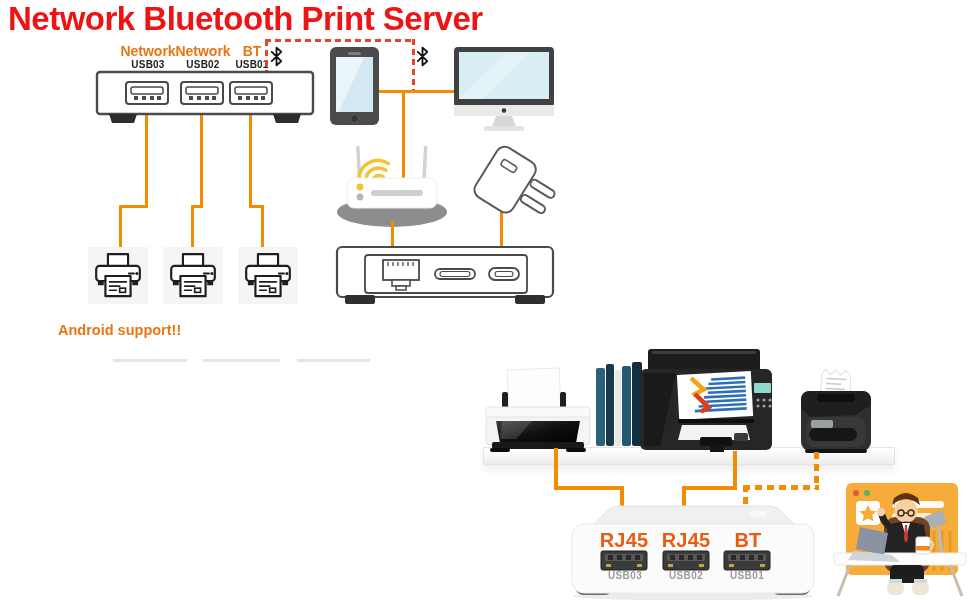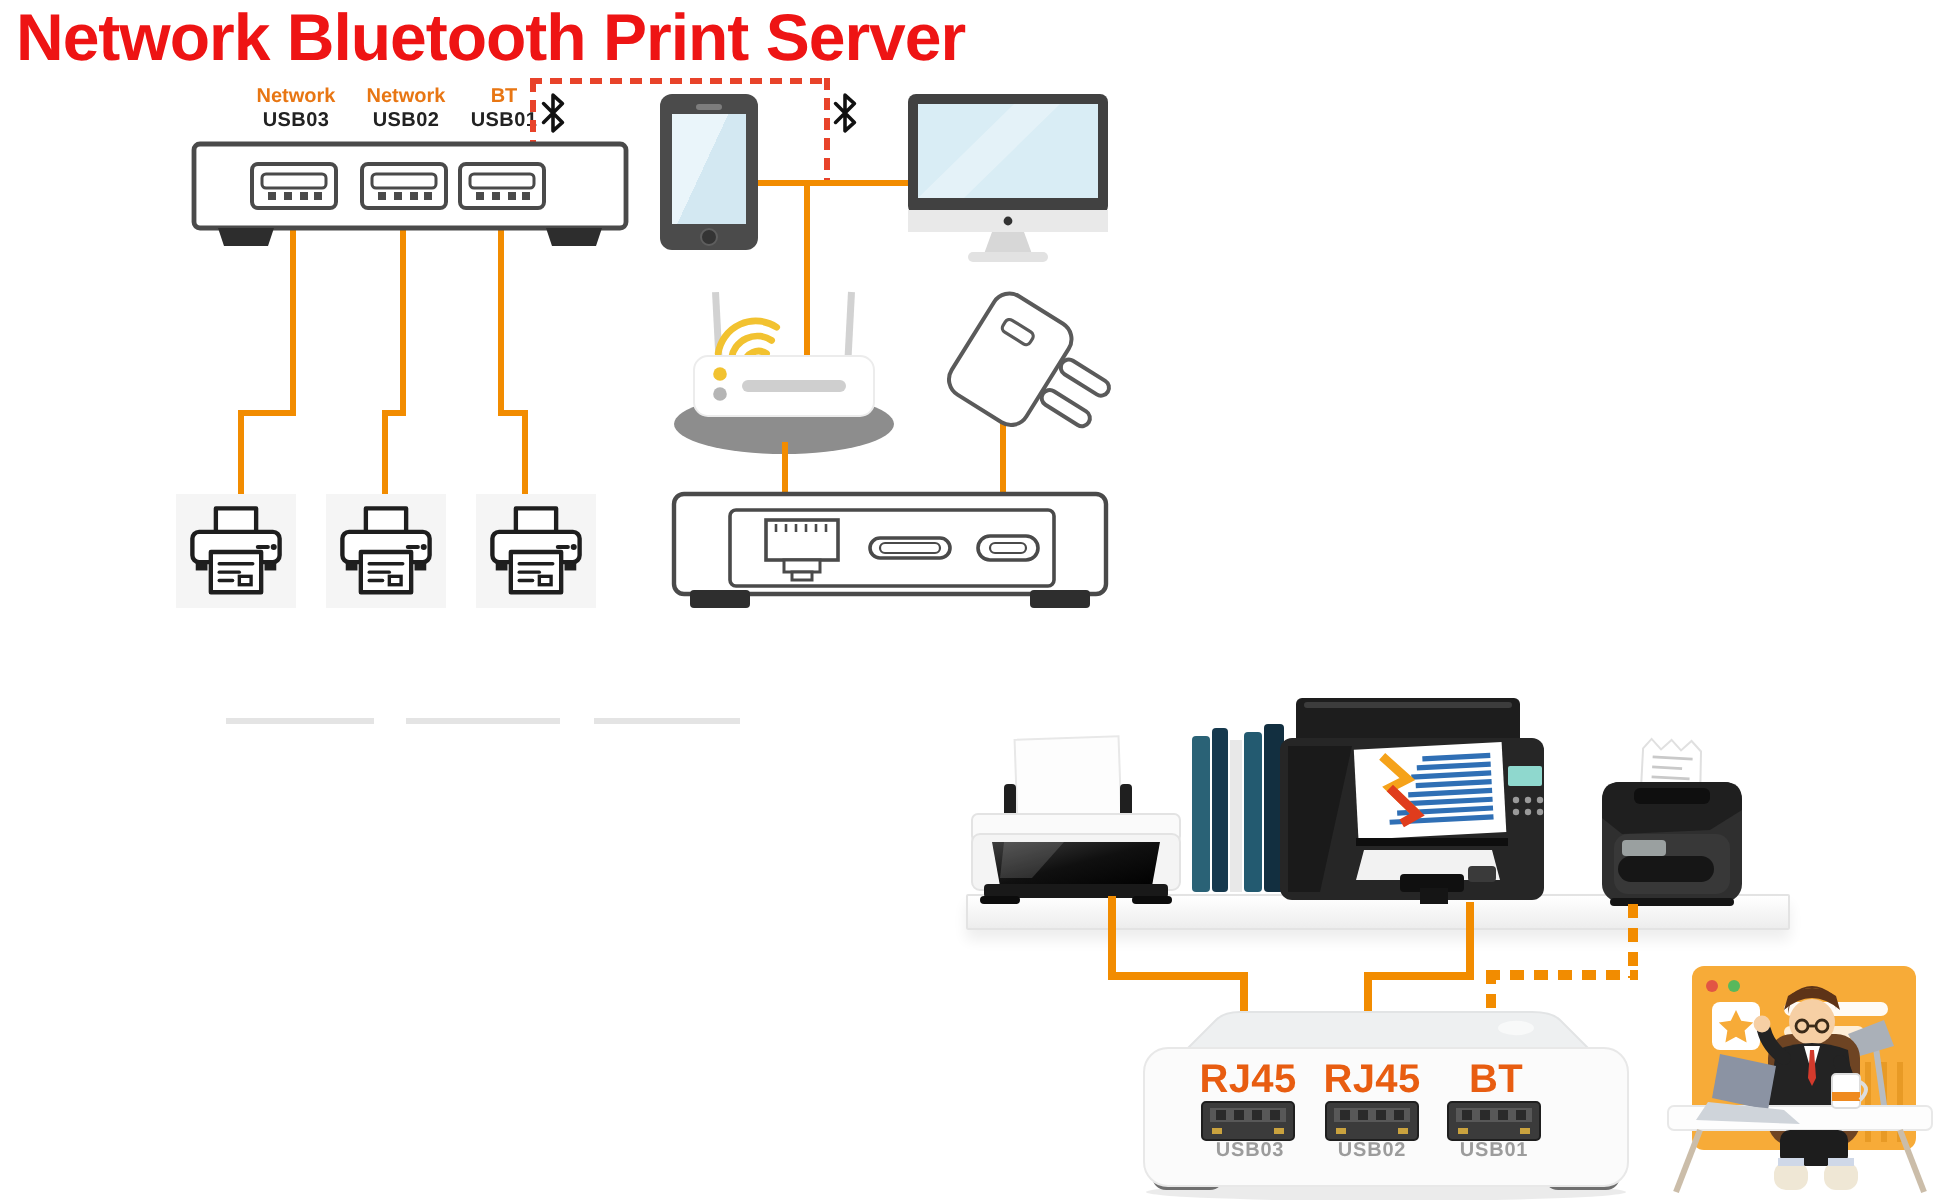--- a/index.html
+++ b/index.html
@@ -11,21 +11,21 @@
   .vline{position:absolute;width:3px;background:#F28C00;}
   .hline4{position:absolute;height:4px;background:#F28C00;}
   .vline4{position:absolute;width:4px;background:#F28C00;}
   .rdash-h{position:absolute;height:3px;background:repeating-linear-gradient(90deg,#E8432A 0 6px,transparent 6px 10px);}
   .rdash-v{position:absolute;width:3px;background:repeating-linear-gradient(180deg,#E8432A 0 6px,transparent 6px 10px);}
   .odash-h{position:absolute;height:4.5px;background:repeating-linear-gradient(90deg,#F28C00 0 7px,transparent 7px 12px);}
   .odash-v{position:absolute;width:4.5px;background:repeating-linear-gradient(180deg,#F28C00 0 7px,transparent 7px 12px);}
   
   .title{position:absolute;left:8px;top:0px;font-size:33px;font-weight:bold;color:#EE1414;letter-spacing:-0.5px;}
   .pcol{position:absolute;transform:translateX(-50%);text-align:center;line-height:1;}
-  .ptype{display:block;font-size:10px;font-weight:bold;color:#E87613;}
+  .ptype{display:block;font-size:14px;font-weight:bold;color:#E87613;}
   .pusb{display:block;font-size:10px;font-weight:bold;color:#222;margin-top:2px;letter-spacing:0.2px;}
   .note{position:absolute;left:58px;top:321px;width:660px;font-size:14.5px;font-weight:bold;color:#E87613;line-height:19.5px;}
   .printer-tile{position:absolute;width:60px;height:57px;background:#f5f5f5;}
   .tile-shadow{position:absolute;height:2.5px;background:#e4e4e4;top:359px;}
   .shelf{position:absolute;left:483px;top:447px;width:410px;height:16px;
          background:linear-gradient(#ffffff,#ededed);border:1px solid #e3e3e3;border-radius:1px;
          box-shadow:0 5px 7px rgba(0,0,0,0.07);}
   .blabel{position:absolute;transform:translateX(-50%);font-size:20px;font-weight:bold;color:#E85D11;letter-spacing:0.2px;}
   .bsub{position:absolute;transform:translateX(-50%);font-size:10px;font-weight:bold;color:#9C9C9C;letter-spacing:0.4px;}
 </style>
@@ -213,20 +213,21 @@
   <div class="printer-tile" style="left:238px;top:247px;">
     <svg width="52" height="50" viewBox="0 0 62 58" style="margin:4px 4px;">
         <use href="#printerGlyph"></use>
       </svg>
   </div>
   <div class="tile-shadow" style="left:113px;width:74px;"></div>
   <div class="tile-shadow" style="left:203px;width:77px;"></div>
   <div class="tile-shadow" style="left:297px;width:73px;"></div>
 
   <div class="note">
+    <div>Android support!!</div>
   </div>
 
   <div class="shelf"></div>
 
   <svg class="abs" style="left:482px;top:365px;" width="112" height="88" viewBox="0 0 112 88">
     <defs>
       <linearGradient id="gInk" x1="0" y1="0" x2="1" y2="1">
         <stop offset="0" stop-color="#3d3d3d"></stop>
           <stop offset="0.5" stop-color="#101010"></stop>
           <stop offset="1" stop-color="#000"></stop>

